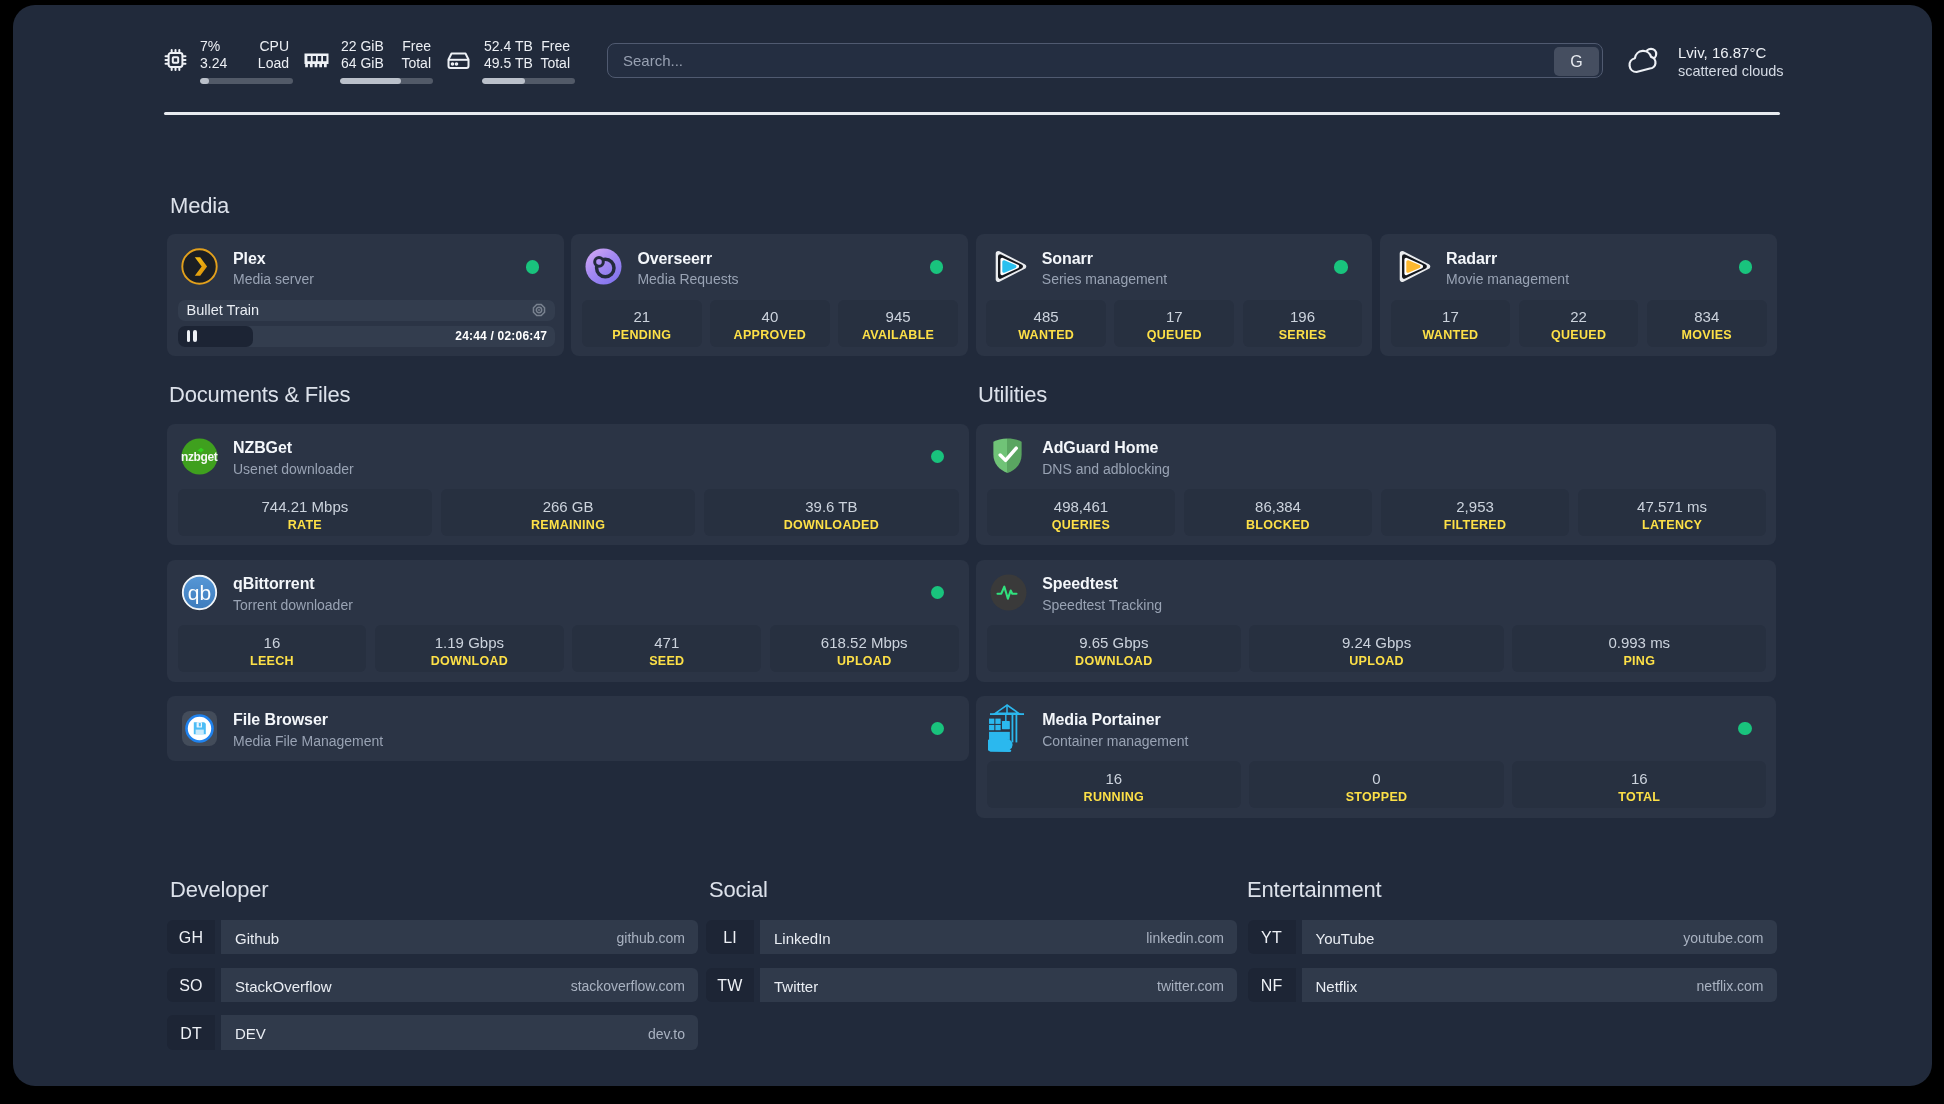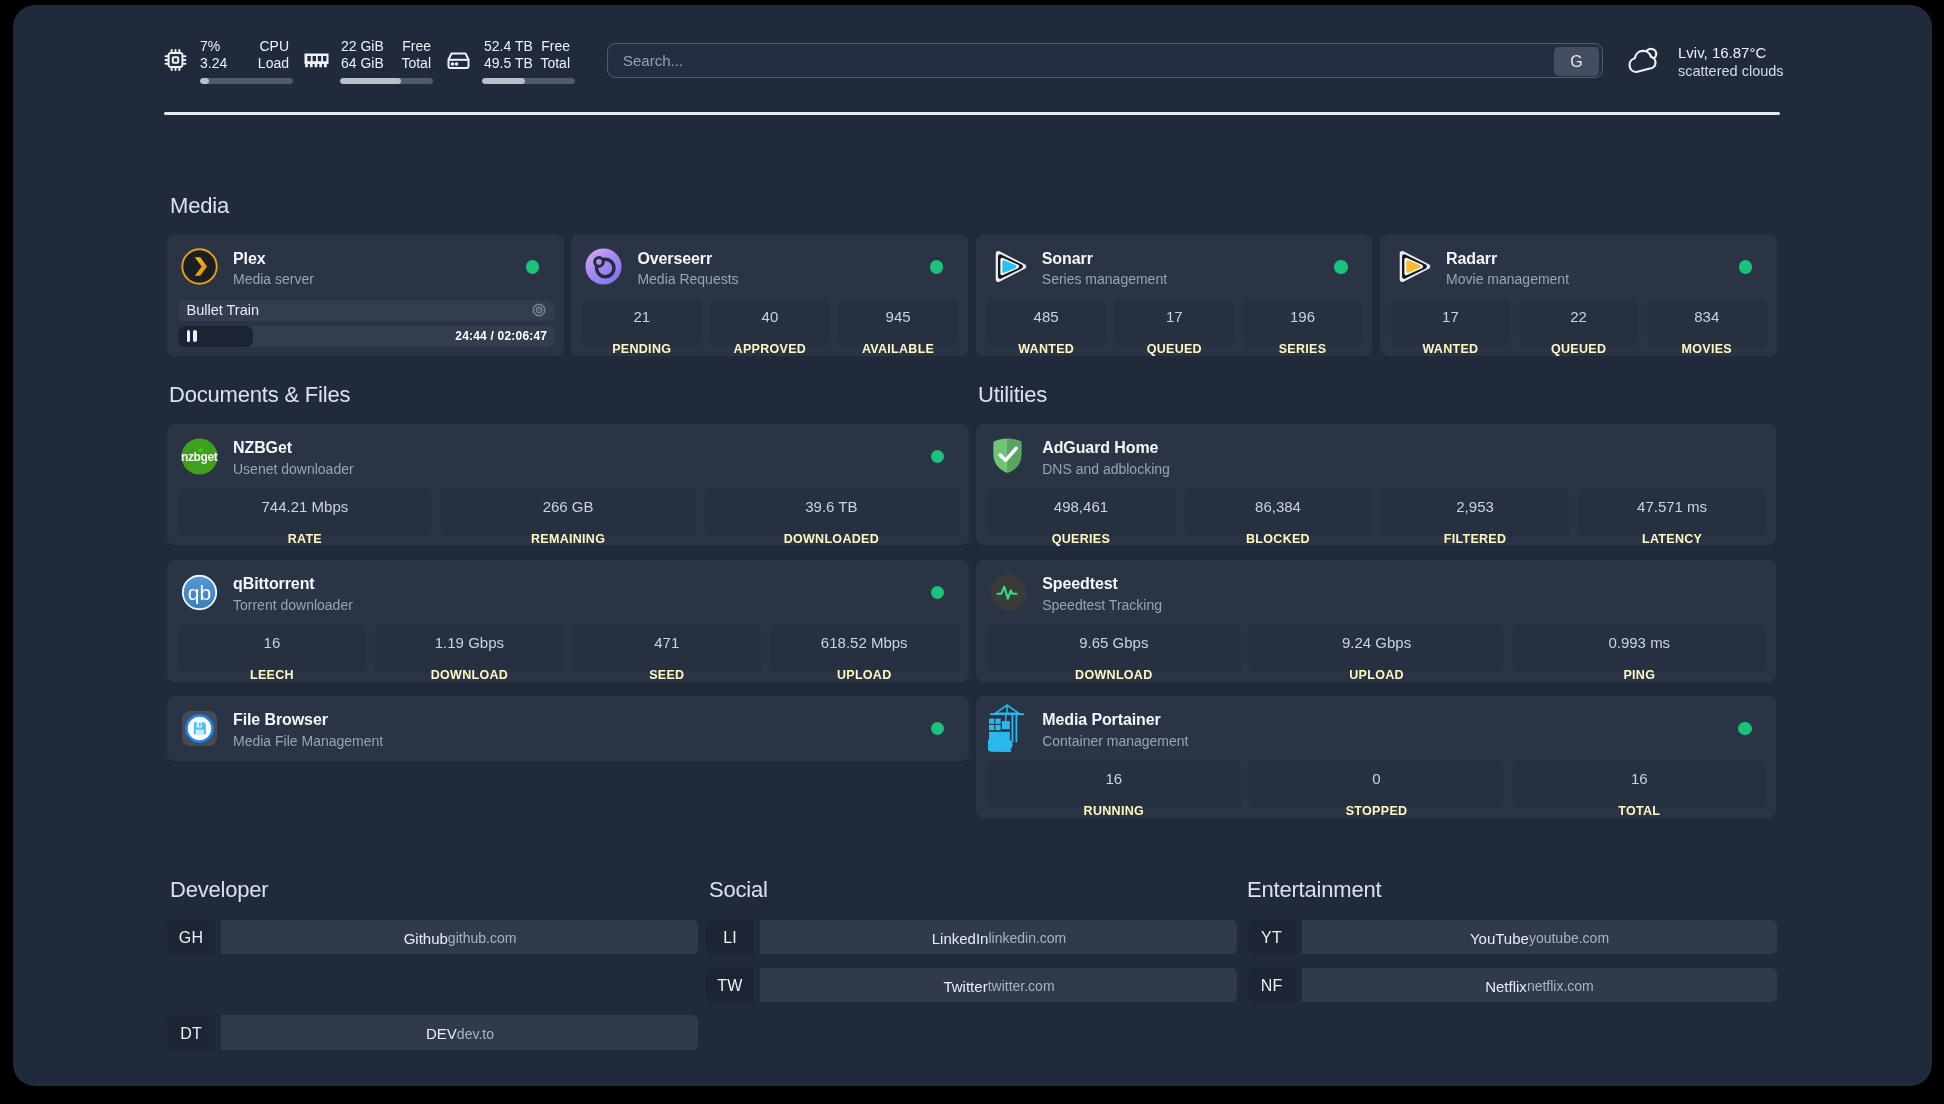--- a/index.html
+++ b/index.html
@@ -25,29 +25,29 @@
   .h1 { position:absolute; font-size:22px; font-weight:400; color:#dce1ea; line-height:22px; letter-spacing:-0.2px; }
   
   .card { position:absolute; background:#2b3445; border-radius:8px; }
   .cicon { position:absolute; left:14px; top:14px; width:37px; height:37px; }
   .ctitle { position:absolute; left:66px; top:14.5px; line-height:20px; font-size:16px; font-weight:600; color:#f3f6fa; letter-spacing:-0.1px; }
   .csub { position:absolute; left:66px; top:37px; line-height:17px; font-size:14px; color:#99a3b4; }
   .dot { position:absolute; width:13.5px; height:13.5px; border-radius:50%; background:#19c37d; }
   .stats { position:absolute; left:10.5px; right:10px; top:65.5px; height:47px; display:flex; gap:8.5px; }
   .stat { flex:1; background:#273040; border-radius:6px; text-align:center; padding-top:7.5px; }
   .stat .n { font-size:15px; color:#ccd3dd; line-height:19px; }
-  .stat .l { font-size:12.5px; font-weight:700; color:#fef9c3; line-height:15px; margin-top:16px; letter-spacing:0.3px; }
+  .stat .l { font-size:12.5px; font-weight:700; color:#fde047; line-height:15px; margin-top:2px; letter-spacing:0.3px; }
   
   .prow { position:absolute; left:10.5px; right:8.3px; height:21.5px; background:#333d4e; border-radius:7px; }
   
   .bm { position:absolute; height:34.5px; display:flex; }
   .bm .ab { width:48px; background:#1d2535; border-radius:6px 0 0 6px; color:#eef1f6; font-size:16px;
             font-weight:400; display:flex; align-items:center; justify-content:center; letter-spacing:0.2px; padding-top:2.5px; }
   .bm .row { flex:1; background:#303a4b; margin-left:6px; border-radius:0 6px 6px 0; display:flex;
-             align-items:center; justify-content:center; padding:2.5px 13px 0 14px; }
+             align-items:center; justify-content:space-between; padding:2.5px 13px 0 14px; }
   .bm .nm { font-size:15px; color:#e9edf3; }
   .bm .url { font-size:14px; color:#a9b2c1; }
 </style>
 </head>
 <body>
 <div id="frame"></div>
 <div id="content">
 
 <svg class="abs" style="left:164px;top:48px" width="23" height="24" viewBox="0 0 24 24" fill="none" stroke="#eef1f6" stroke-width="2.1" stroke-linecap="round">
   <rect x="4.8" y="4.8" width="14.4" height="14.4" rx="2.2"></rect>
@@ -392,20 +392,27 @@
 <div class="h1" style="left:170px;top:879.2px">Developer</div>
 <div class="h1" style="left:709px;top:879.2px">Social</div>
 <div class="h1" style="left:1247px;top:879.2px">Entertainment</div>
 <div class="bm" style="left:167px;top:919.8px;width:531px">
   <div class="ab">GH</div>
   <div class="row">
         <span class="nm">Github</span>
         <span class="url">github.com</span>
       </div>
 </div>
+<div class="bm" style="left:167px;top:967.6px;width:531px">
+  <div class="ab">SO</div>
+  <div class="row">
+        <span class="nm">StackOverflow</span>
+        <span class="url">stackoverflow.com</span>
+      </div>
+</div>
 <div class="bm" style="left:167px;top:1015.3px;width:531px">
   <div class="ab">DT</div>
   <div class="row">
         <span class="nm">DEV</span>
         <span class="url">dev.to</span>
       </div>
 </div>
 <div class="bm" style="left:706px;top:967.6px;width:531px">
   <div class="ab">TW</div>
   <div class="row">

